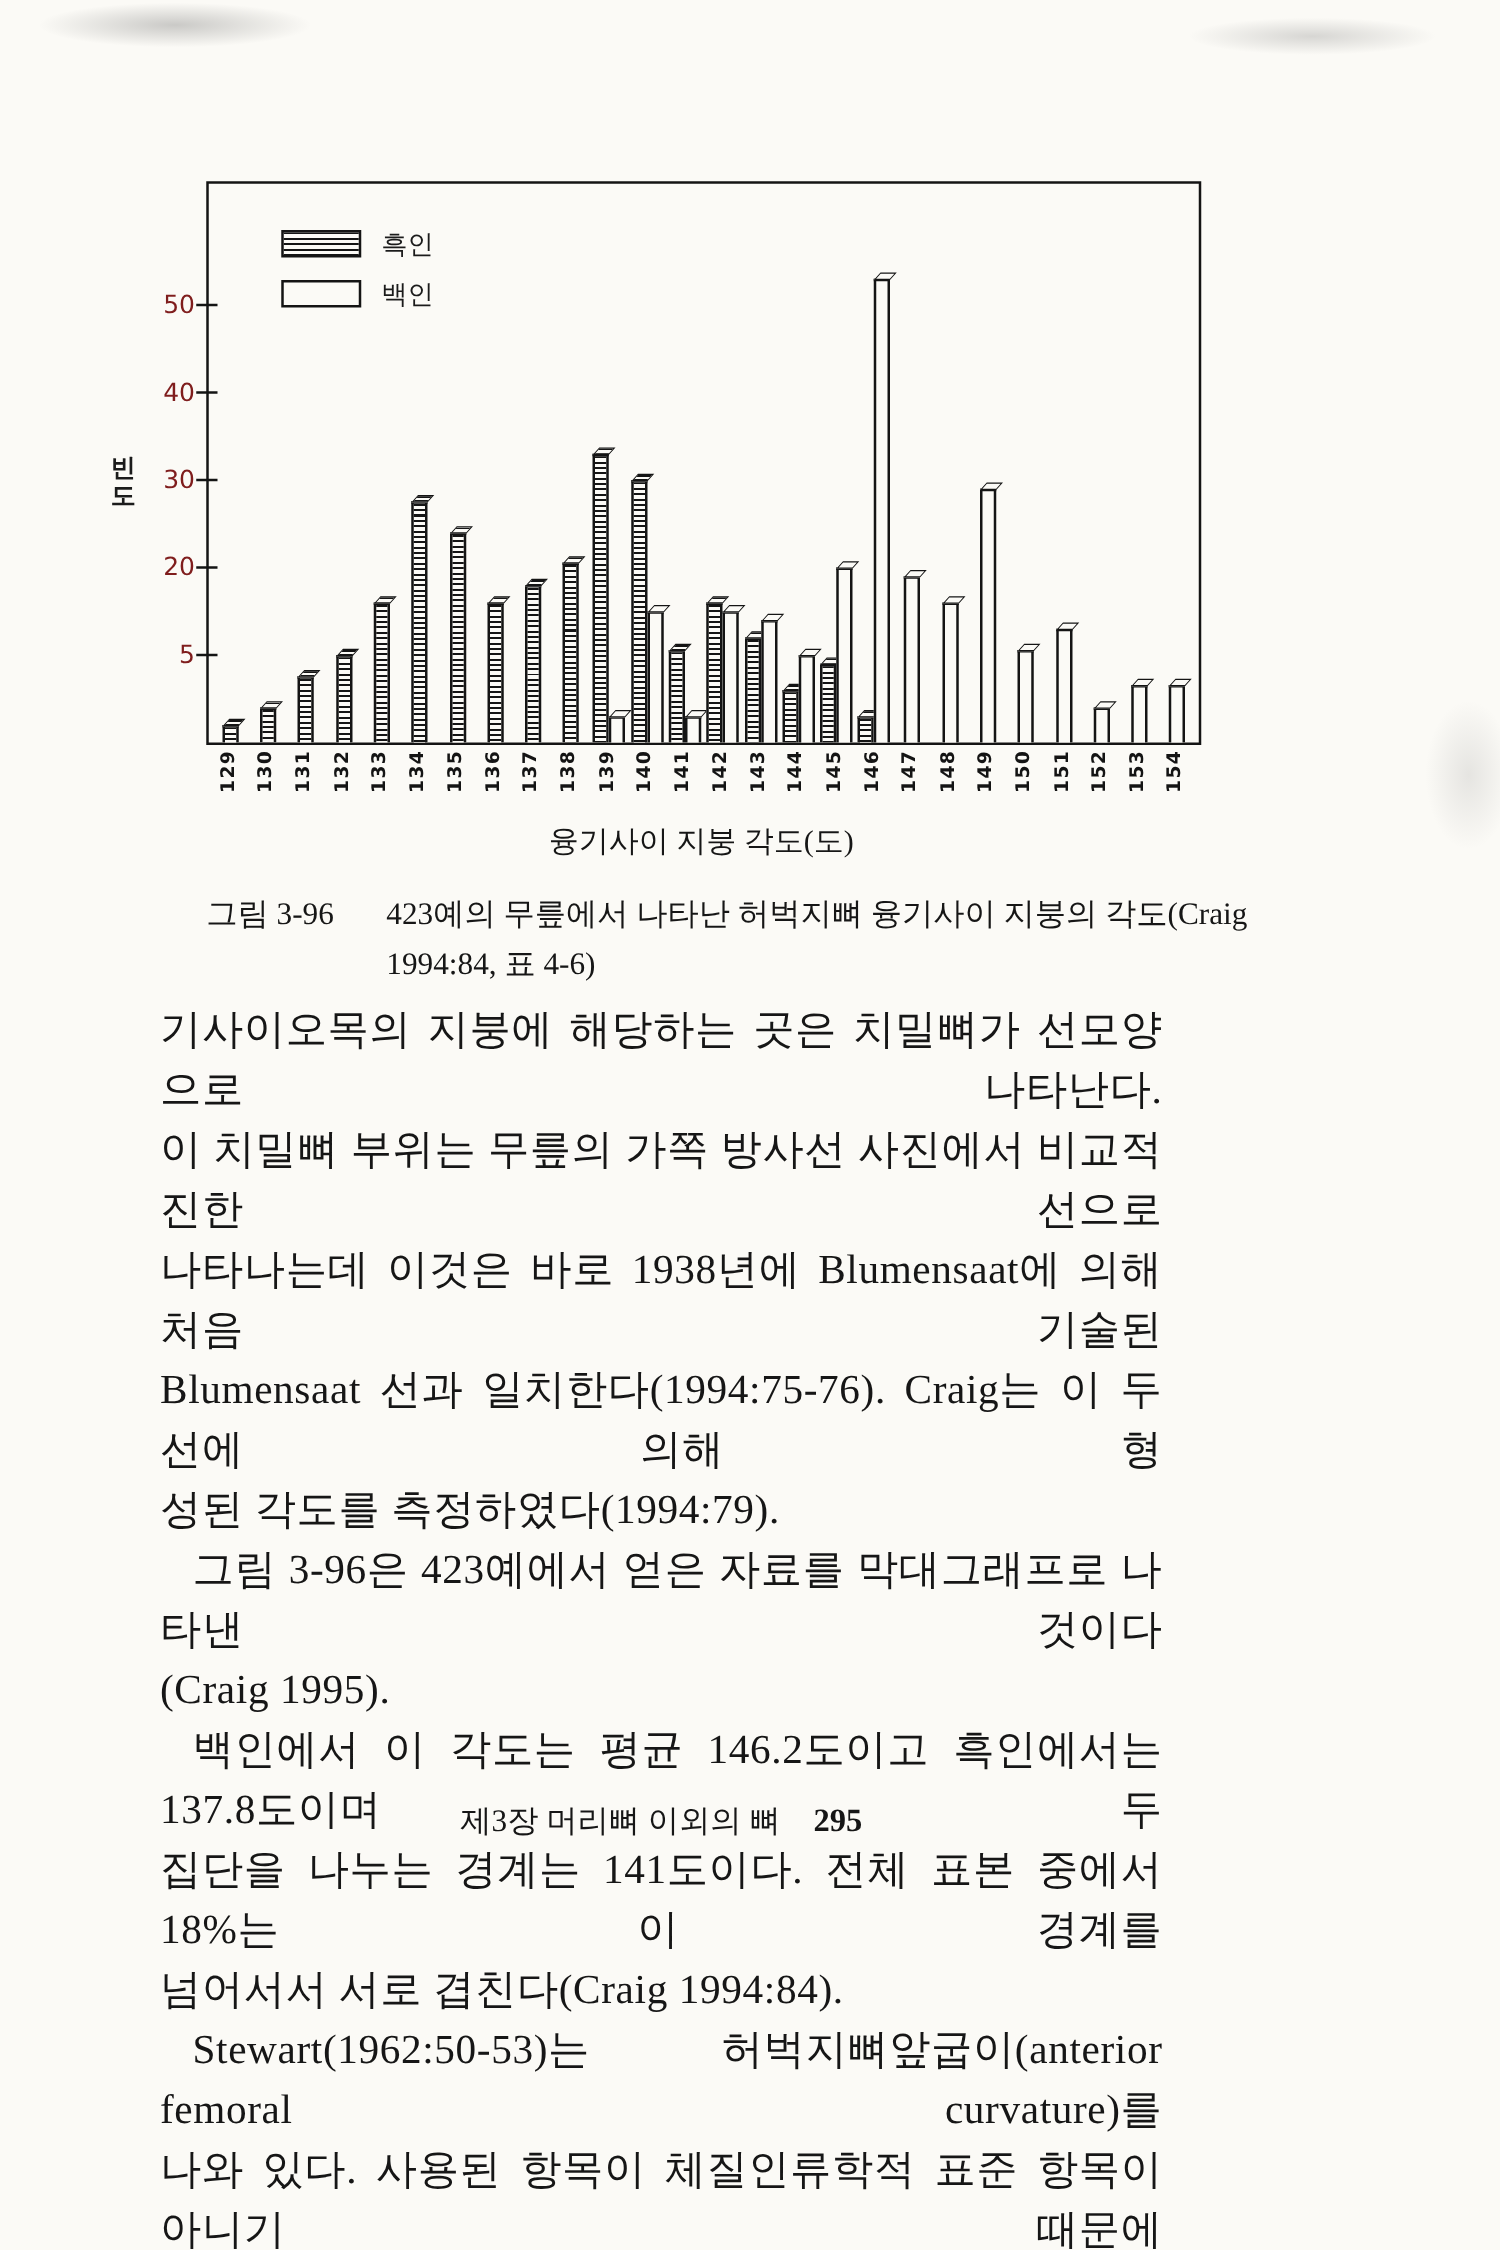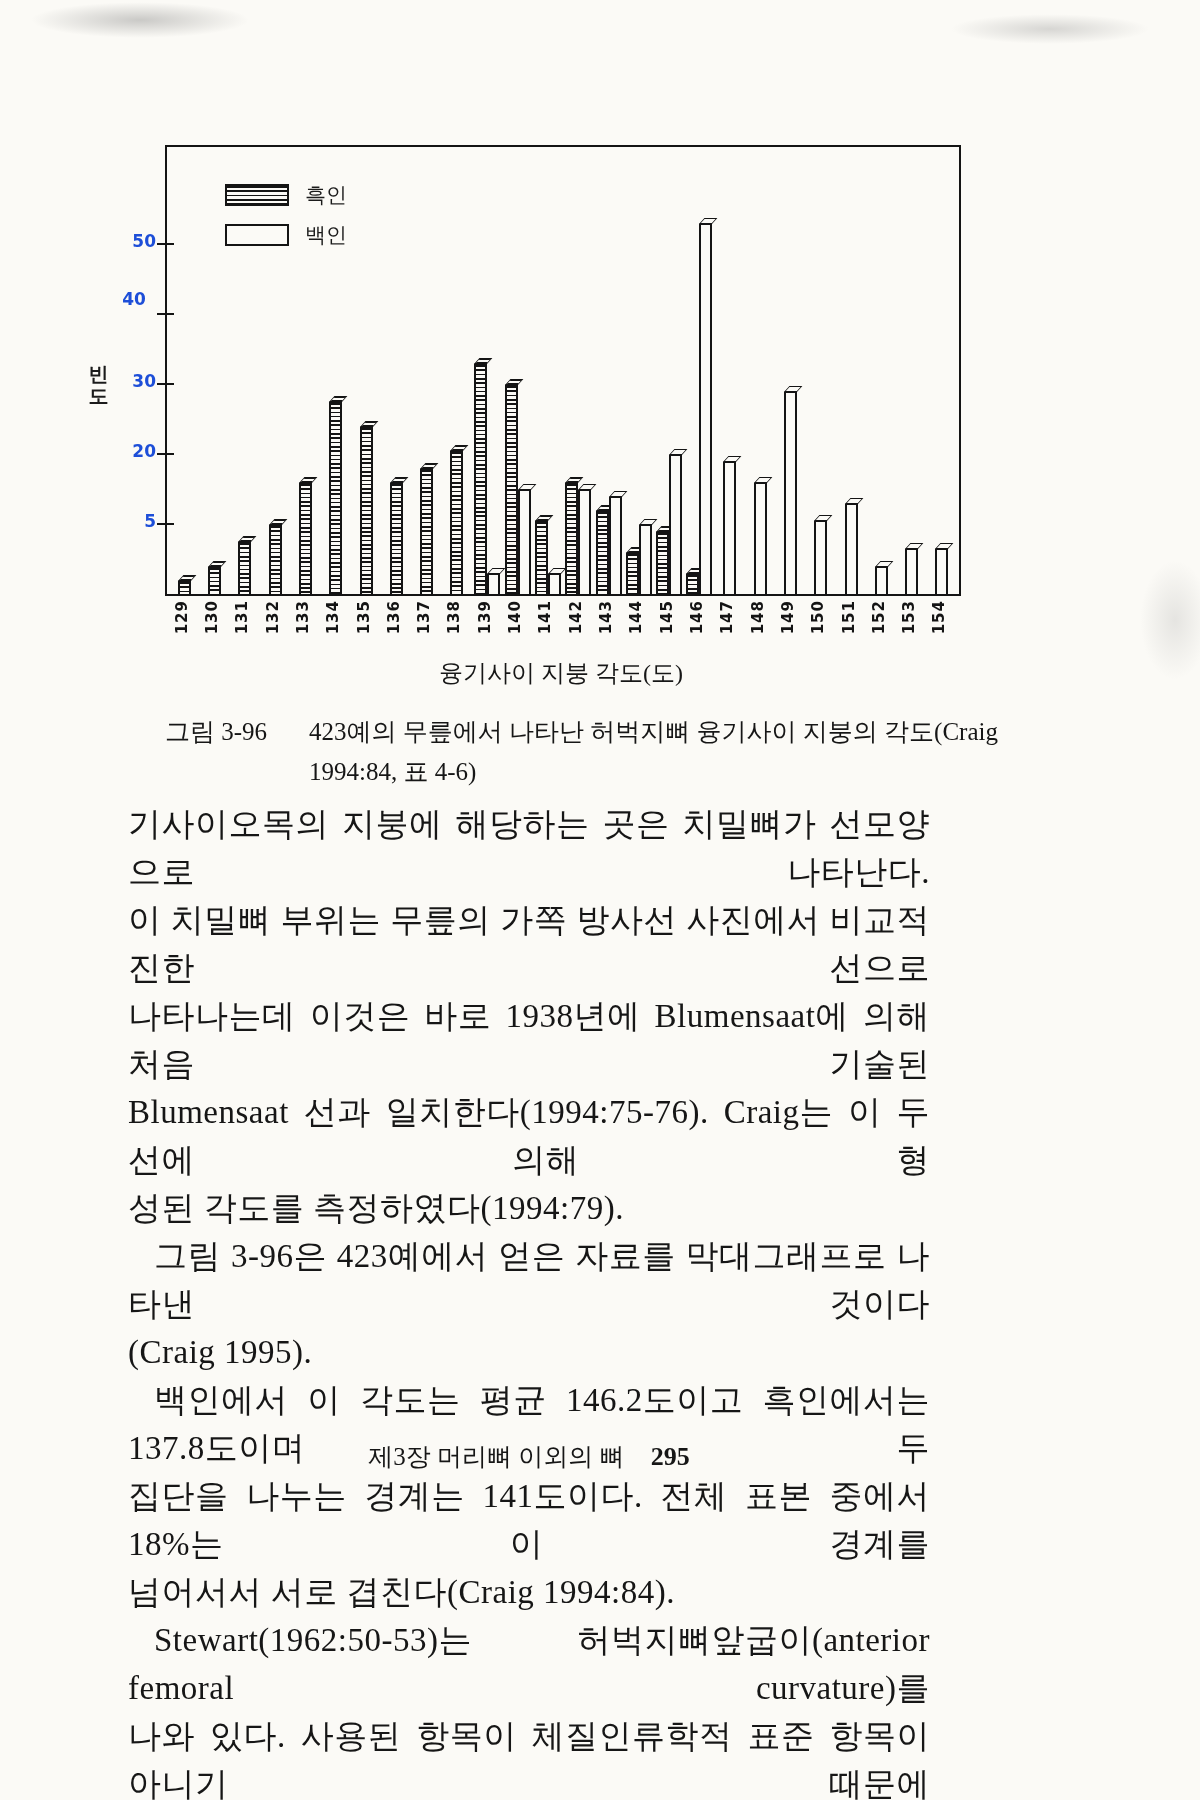--- a/index.html
+++ b/index.html
@@ -52,21 +52,21 @@
     width:64px; height:22px; box-sizing:border-box;
     border:2px solid #141414; background:#fbfaf6; margin-right:16px;
   }
   .legend-swatch.hatched {
     background-image:repeating-linear-gradient(to bottom,
       #141414 0px, #141414 1.6px, rgba(0,0,0,0) 1.6px, rgba(0,0,0,0) 4.3px);
   }
   .legend-label { font-size:21px; color:#1b1b1b; }
   .ytick {
     position:absolute; left:112px; width:44px; text-align:right;
-    font-weight:bold; font-size:17px; color:#1d4ed8;
+    font-weight:normal; font-size:20px; color:#7f1d1d;
   }
   .ymark { position:absolute; left:-10px; width:17px; height:2px; background:#141414; }
   .ylabel {
     position:absolute; left:86px; top:205px;
     writing-mode:vertical-lr; letter-spacing:6px;
     font-size:20px; font-weight:bold; color:#1b1b1b;
   }
   .xlabels { position:absolute; left:167px; top:455px; width:788px; display:flex; }
   .xlab { flex:1 1 0; display:flex; justify-content:center; }
   .xlab span {
@@ -114,21 +114,21 @@
               background:radial-gradient(ellipse at center, rgba(120,120,120,0.28), rgba(120,120,120,0) 70%);"></div>
   <div class="smudge" style="left:1140px; top:560px; width:70px; height:120px;
               background:radial-gradient(ellipse at center, rgba(130,130,130,0.18), rgba(130,130,130,0) 70%);"></div>
 
   <div class="chart-area">
     <div class="ylabel">빈도</div>
     <div>
         <div class="ytick" style="top: 366px;">5</div>
         <div class="ytick" style="top: 296px;">20</div>
         <div class="ytick" style="top: 226px;">30</div>
-        <div class="ytick" style="top: 144px; text-align: center;">40</div>
+        <div class="ytick" style="top: 157px;">40</div>
         <div class="ytick" style="top: 86px;">50</div>
       </div>
 
     <div class="plot">
       <div class="legend">
         <div class="legend-row">
           <span class="legend-swatch hatched"></span>
           <span class="legend-label">흑인</span>
         </div>
         <div class="legend-row">

